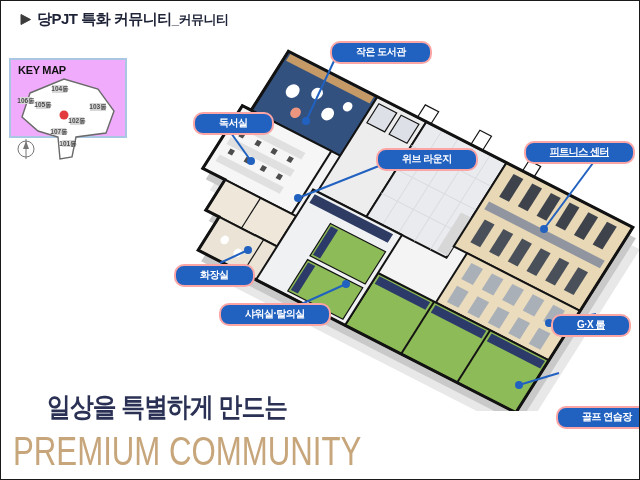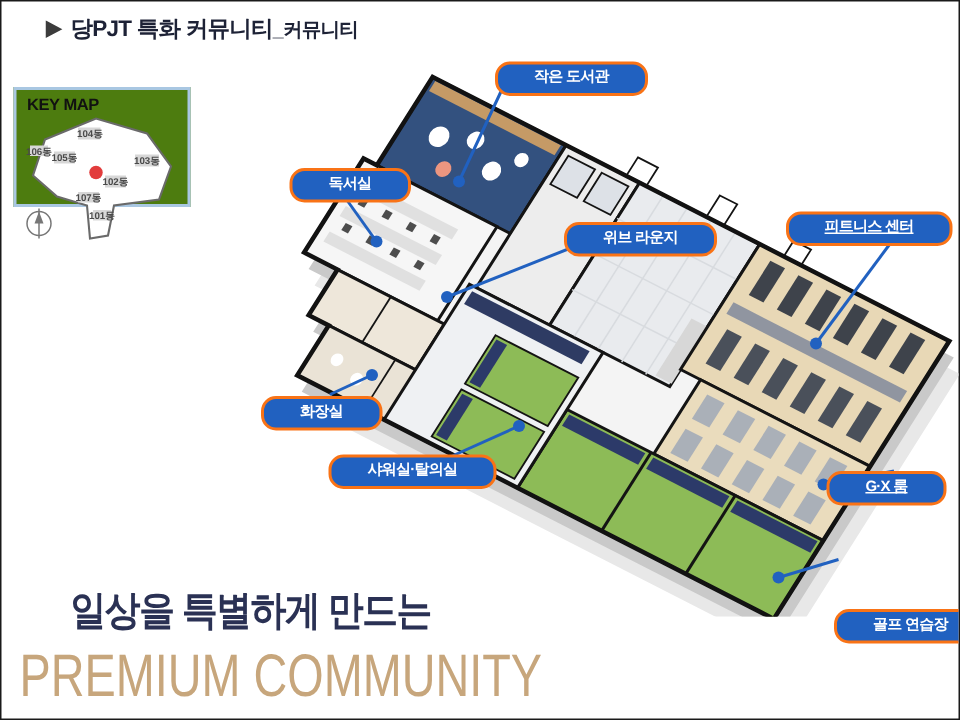--- a/index.html
+++ b/index.html
@@ -1,44 +1,44 @@
 <!DOCTYPE html>
 <html><head>
 <meta charset="utf-8">
 <style>
   html,body{margin:0;padding:0;background:#fff;}
   body{
     position:relative;width:638px;height:478px;border:1px solid #1a1a1a;
     overflow:hidden;font-family:"Liberation Sans","DejaVu Sans",sans-serif;
   }
   
-  .header{position:absolute;left:28px;top:9px;display:flex;align-items:center;gap:5px;z-index:6;}
+  .header{position:absolute;left:18px;top:9px;display:flex;align-items:center;gap:5px;z-index:6;}
   .bullet{width:13px;height:13px;display:inline-block;}
   .title{font-size:15px;font-weight:bold;color:#1d2236;letter-spacing:-0.5px;}
   .title .suffix{font-size:13px;}
   
   .keymap{
     position:absolute;left:8px;top:57px;width:118px;height:80px;
-    border:2px solid #a9c7e2;background:#4d7c0f;box-sizing:border-box;z-index:6;
+    border:2px solid #a9c7e2;background:#f0abfc;box-sizing:border-box;z-index:6;
   }
   .keymap-title{font-size:11px;font-weight:bold;color:#111;margin:4px 0 0 7px;letter-spacing:-0.3px;}
   .keymap svg{display:block;margin-top:1px;}
   .keymap text{font-size:6.5px;font-weight:bold;fill:#4a4a4a;}
   
   #plan{position:absolute;left:140px;top:30px;z-index:1;}
   #plan .wall{stroke:#141414;stroke-width:2;vector-effect:non-scaling-stroke;}
   #plan .thin{stroke:#141414;stroke-width:1.2;vector-effect:non-scaling-stroke;}
   #plan .grout{stroke:#d8dbdf;stroke-width:1;vector-effect:non-scaling-stroke;}
   
   #leaders{position:absolute;left:0;top:0;z-index:4;pointer-events:none;}
   #leaders line{stroke:#2161c0;stroke-width:2;}
   #leaders circle{fill:#2161c0;}
   
   .callout{
-    position:absolute;z-index:5;background:#2161c0;border:2px solid #f97316;
+    position:absolute;z-index:5;background:#2161c0;border:2px solid #fca5a5;
     color:#fff;font-size:10px;font-weight:bold;line-height:1;
     padding:4px 24px 5px;white-space:nowrap;border-radius:10px;letter-spacing:-0.5px;
   }
   .c1{left:329px;top:40px;}
   .c2{left:192px;top:111px;}
   .c3{left:375px;top:147px;}
   .c4{right:4px;top:140px;text-decoration:underline;}
   .c5{left:173px;top:263px;}
   .c6{left:218px;top:302px;}
   .c7{right:8px;top:313px;text-decoration:underline;}

